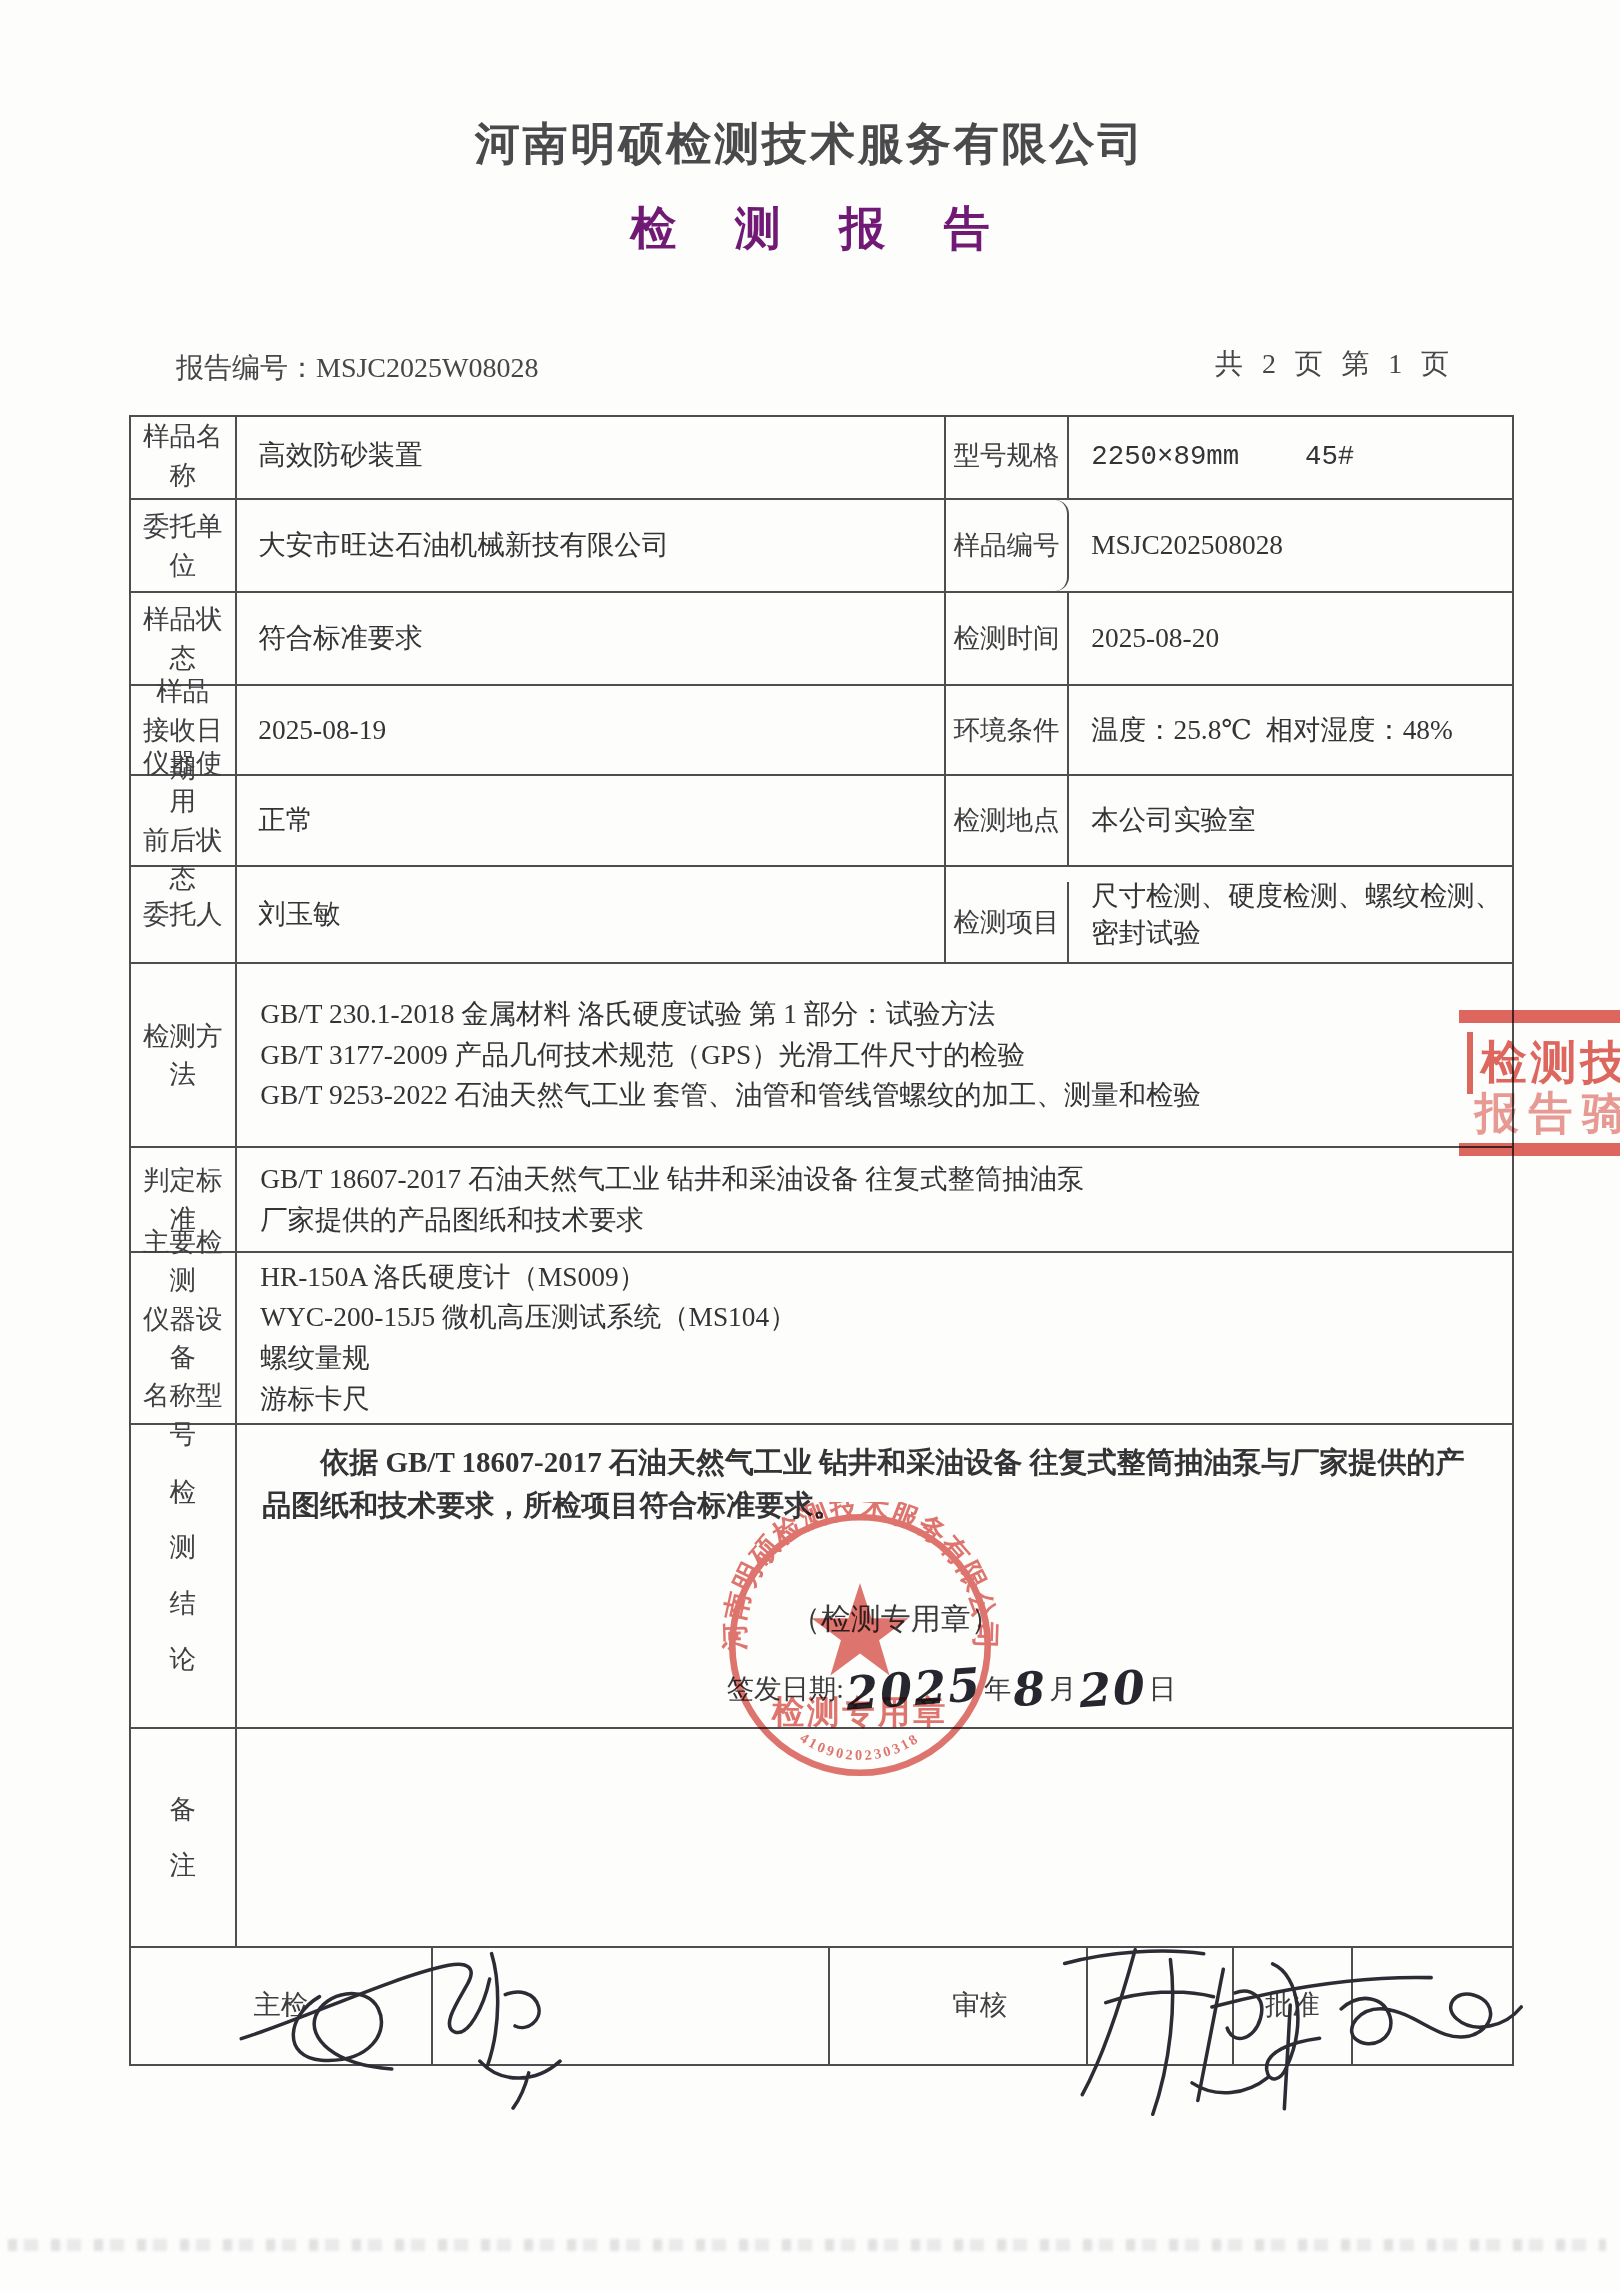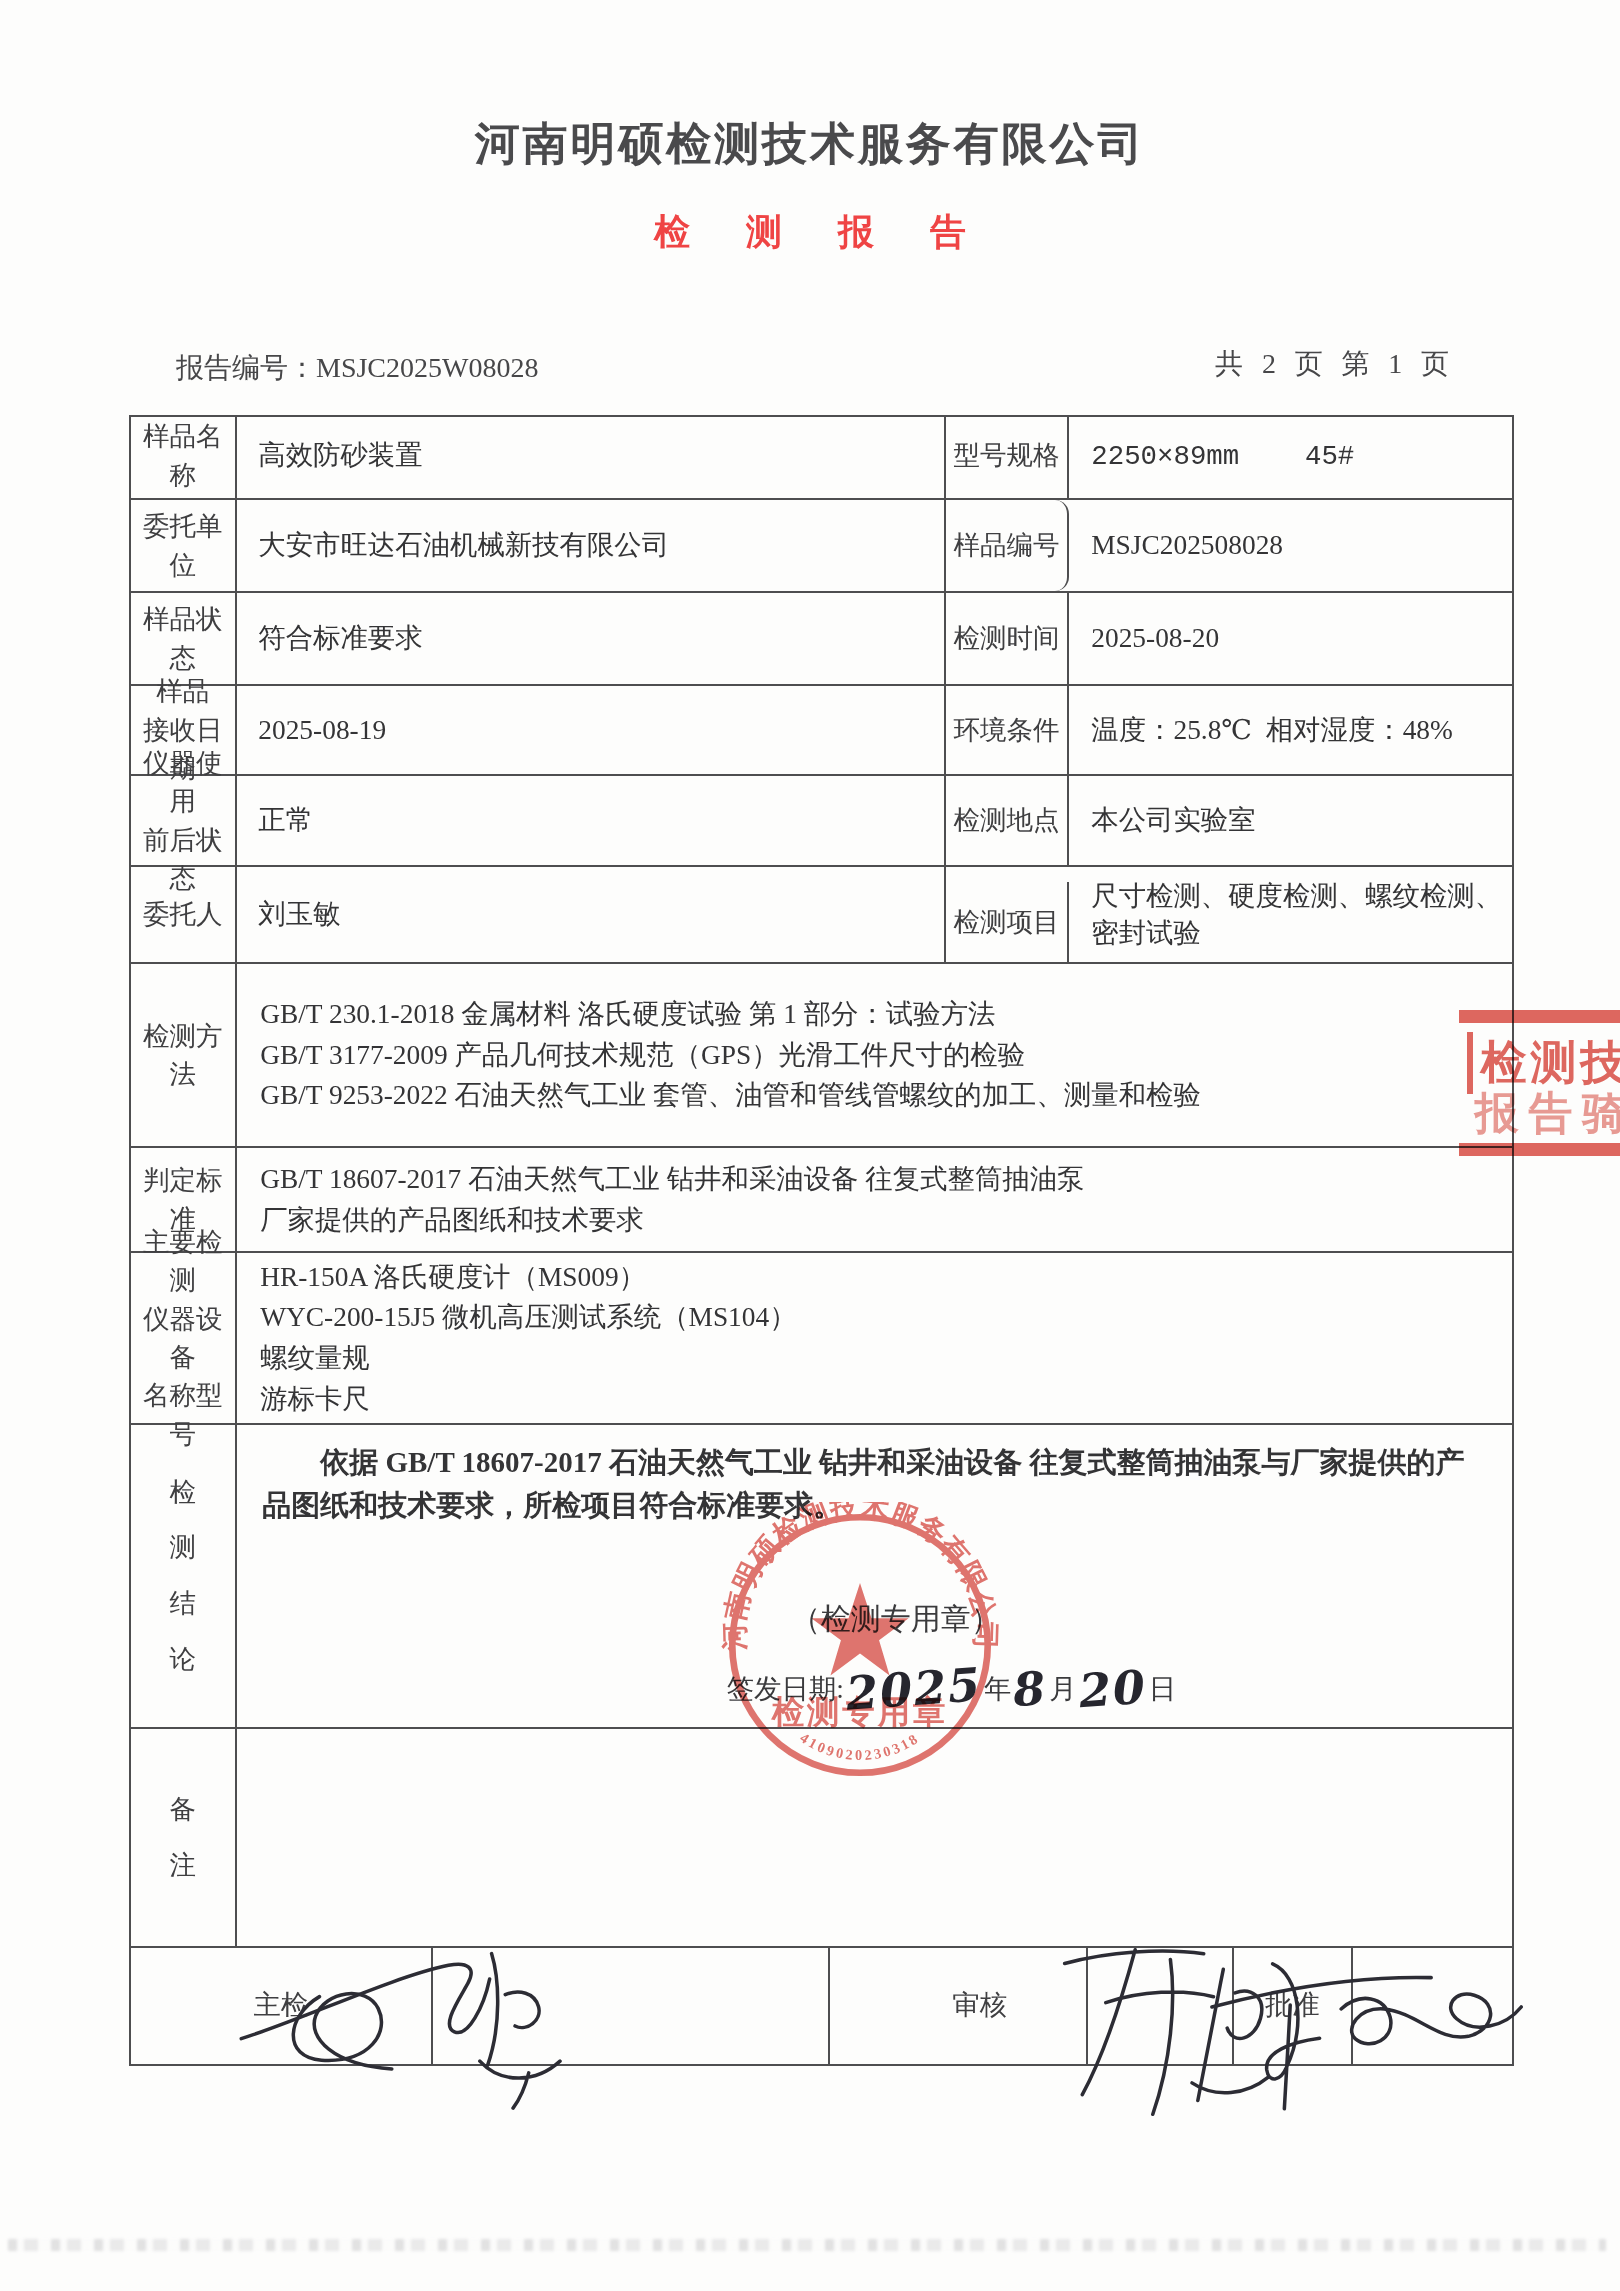--- a/index.html
+++ b/index.html
@@ -4,22 +4,22 @@
 <style>
   html,body{margin:0;padding:0;background:#888;}
   .page{
     position:relative;width:1620px;height:2292px;margin:0 auto;
     background:#fdfdfc;overflow:hidden;
     font-family:"Liberation Serif","DejaVu Serif",serif;color:#3c3c3e;
   }
   
   .title{position:absolute;top:114px;left:0;width:100%;text-align:center;
     font-size:45px;font-weight:bold;letter-spacing:2.9px;color:#4a4a4c;}
-  .subtitle{position:absolute;top:208px;left:0;width:100%;text-align:center;
-    font-size:36px;font-weight:bold;letter-spacing:23.5px;text-indent:23.5px;color:#ef4444;}
+  .subtitle{position:absolute;top:198px;left:0;width:100%;text-align:center;
+    font-size:46px;font-weight:bold;letter-spacing:23.5px;text-indent:23.5px;color:#701a75;}
   .report-no{position:absolute;top:349px;left:176px;font-size:28px;color:#474749;}
   .page-info{position:absolute;top:345px;right:165px;font-size:28px;letter-spacing:5.9px;color:#474749;}
   
   .tbl{position:absolute;left:129px;top:415px;width:1385px;
     border:2px solid #4e4e50;display:flex;flex-direction:column;box-sizing:border-box;}
   .row{display:flex;border-bottom:2px solid #4e4e50;box-sizing:border-box;}
   .row:last-child{border-bottom:none;}
   .cell{border-right:2px solid #4e4e50;box-sizing:border-box;display:flex;
     align-items:center;overflow:visible;}
   .cell:last-child{border-right:none;}

